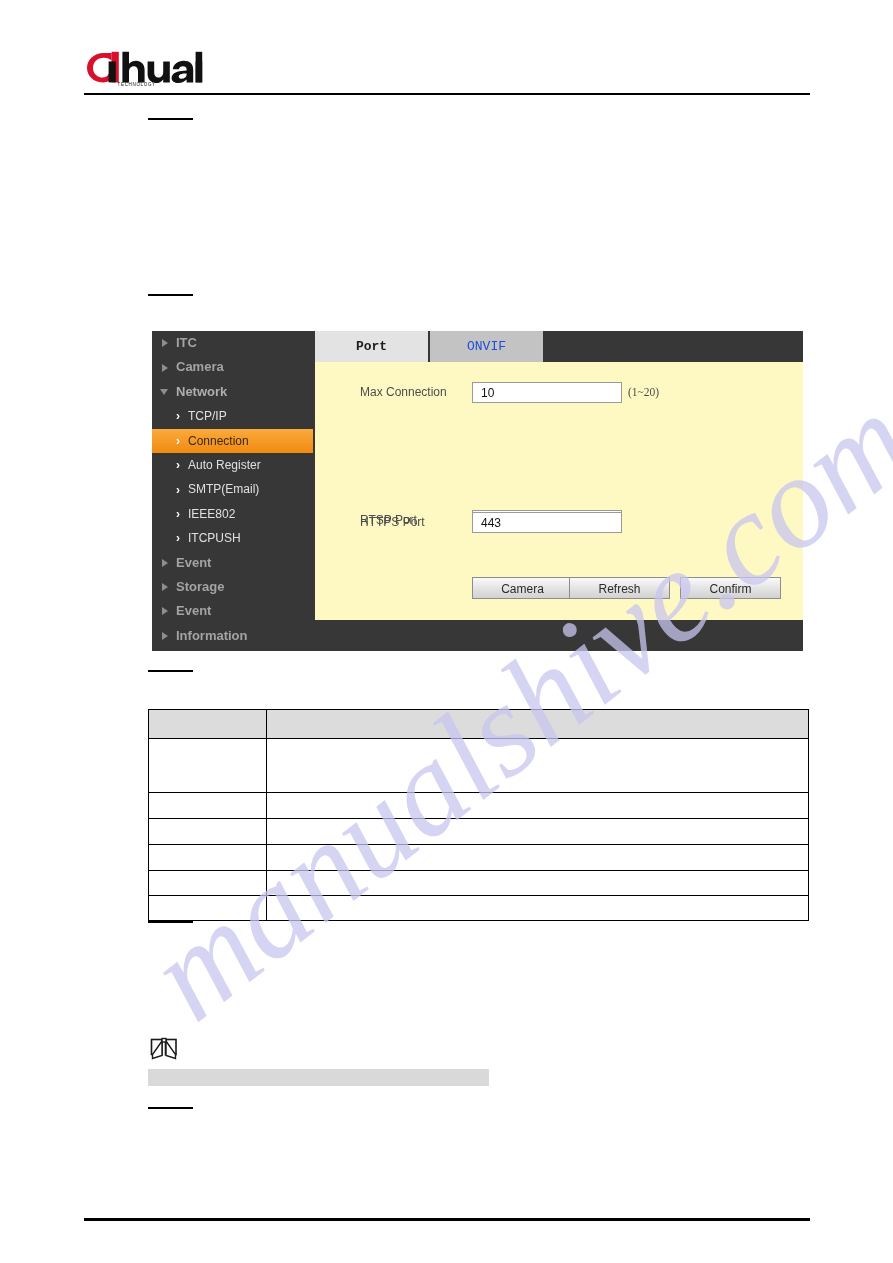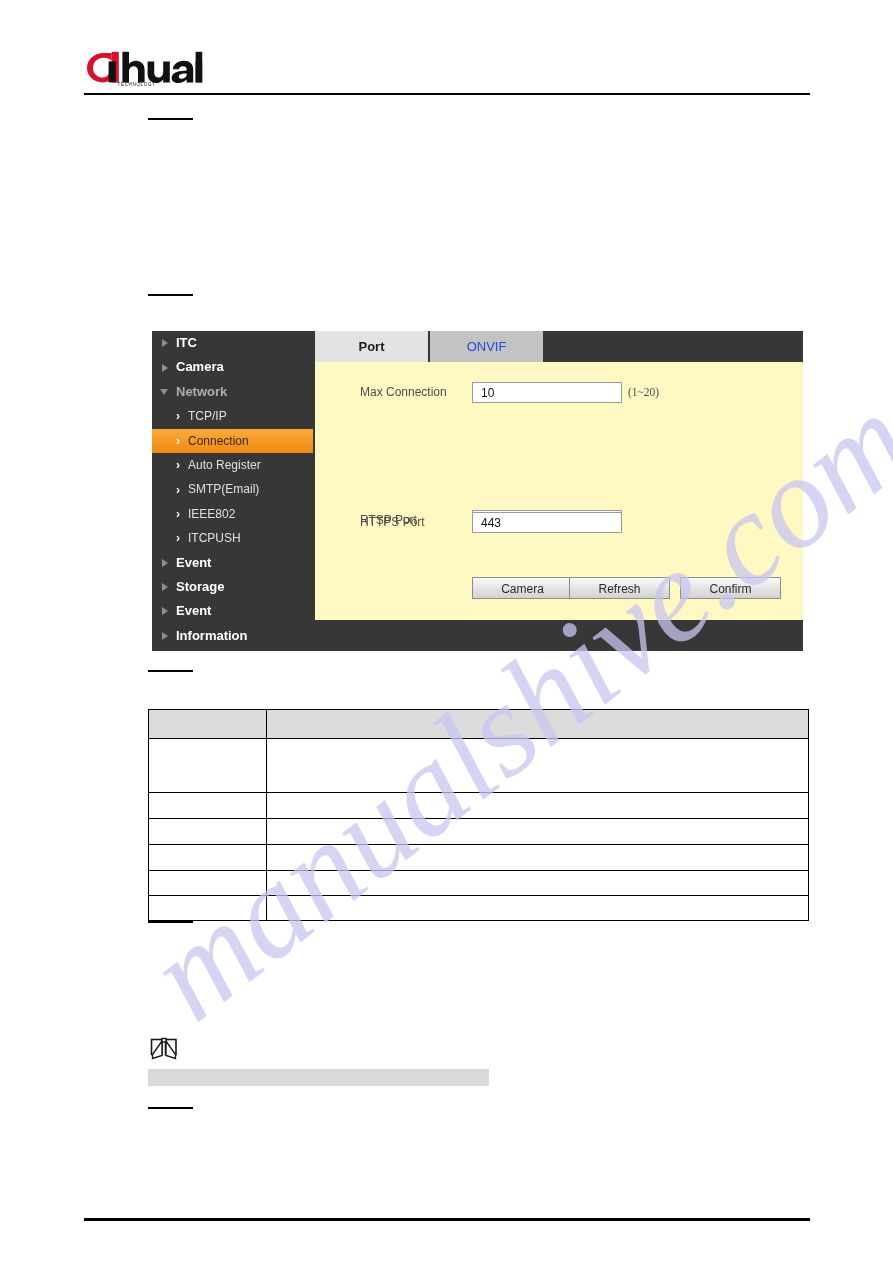--- a/index.html
+++ b/index.html
@@ -99,21 +99,21 @@
   }
   .menu {
     list-style: none;
     margin: 0;
     padding: 0;
   }
   .menu-item {
     position: relative;
     height: 24.4px;
     line-height: 24.4px;
-    color: #ffffff;
+    color: #a3a3a3;
     font-size: 12.5px;
     padding-left: 24px;
     white-space: nowrap;
     font-weight: bold;
   }
   .menu-item.top { font-size: 13px; }
   .menu-item.sub {
     font-weight: normal;
     font-size: 12px;
     padding-left: 36px;
@@ -160,20 +160,21 @@
     position: absolute;
     left: 163px; top: 0;
     width: 488px;
     height: 320px;
   }
   .tabbar {
     position: absolute;
     left: 0; top: 0;
     height: 31px;
     width: 476px;
+    font-family: Liberation Mono, monospace;
   }
   .tab {
     position: absolute;
     top: 0;
     height: 31px;
     line-height: 31px;
     text-align: center;
     font-size: 13px;
     box-sizing: border-box;
   }

